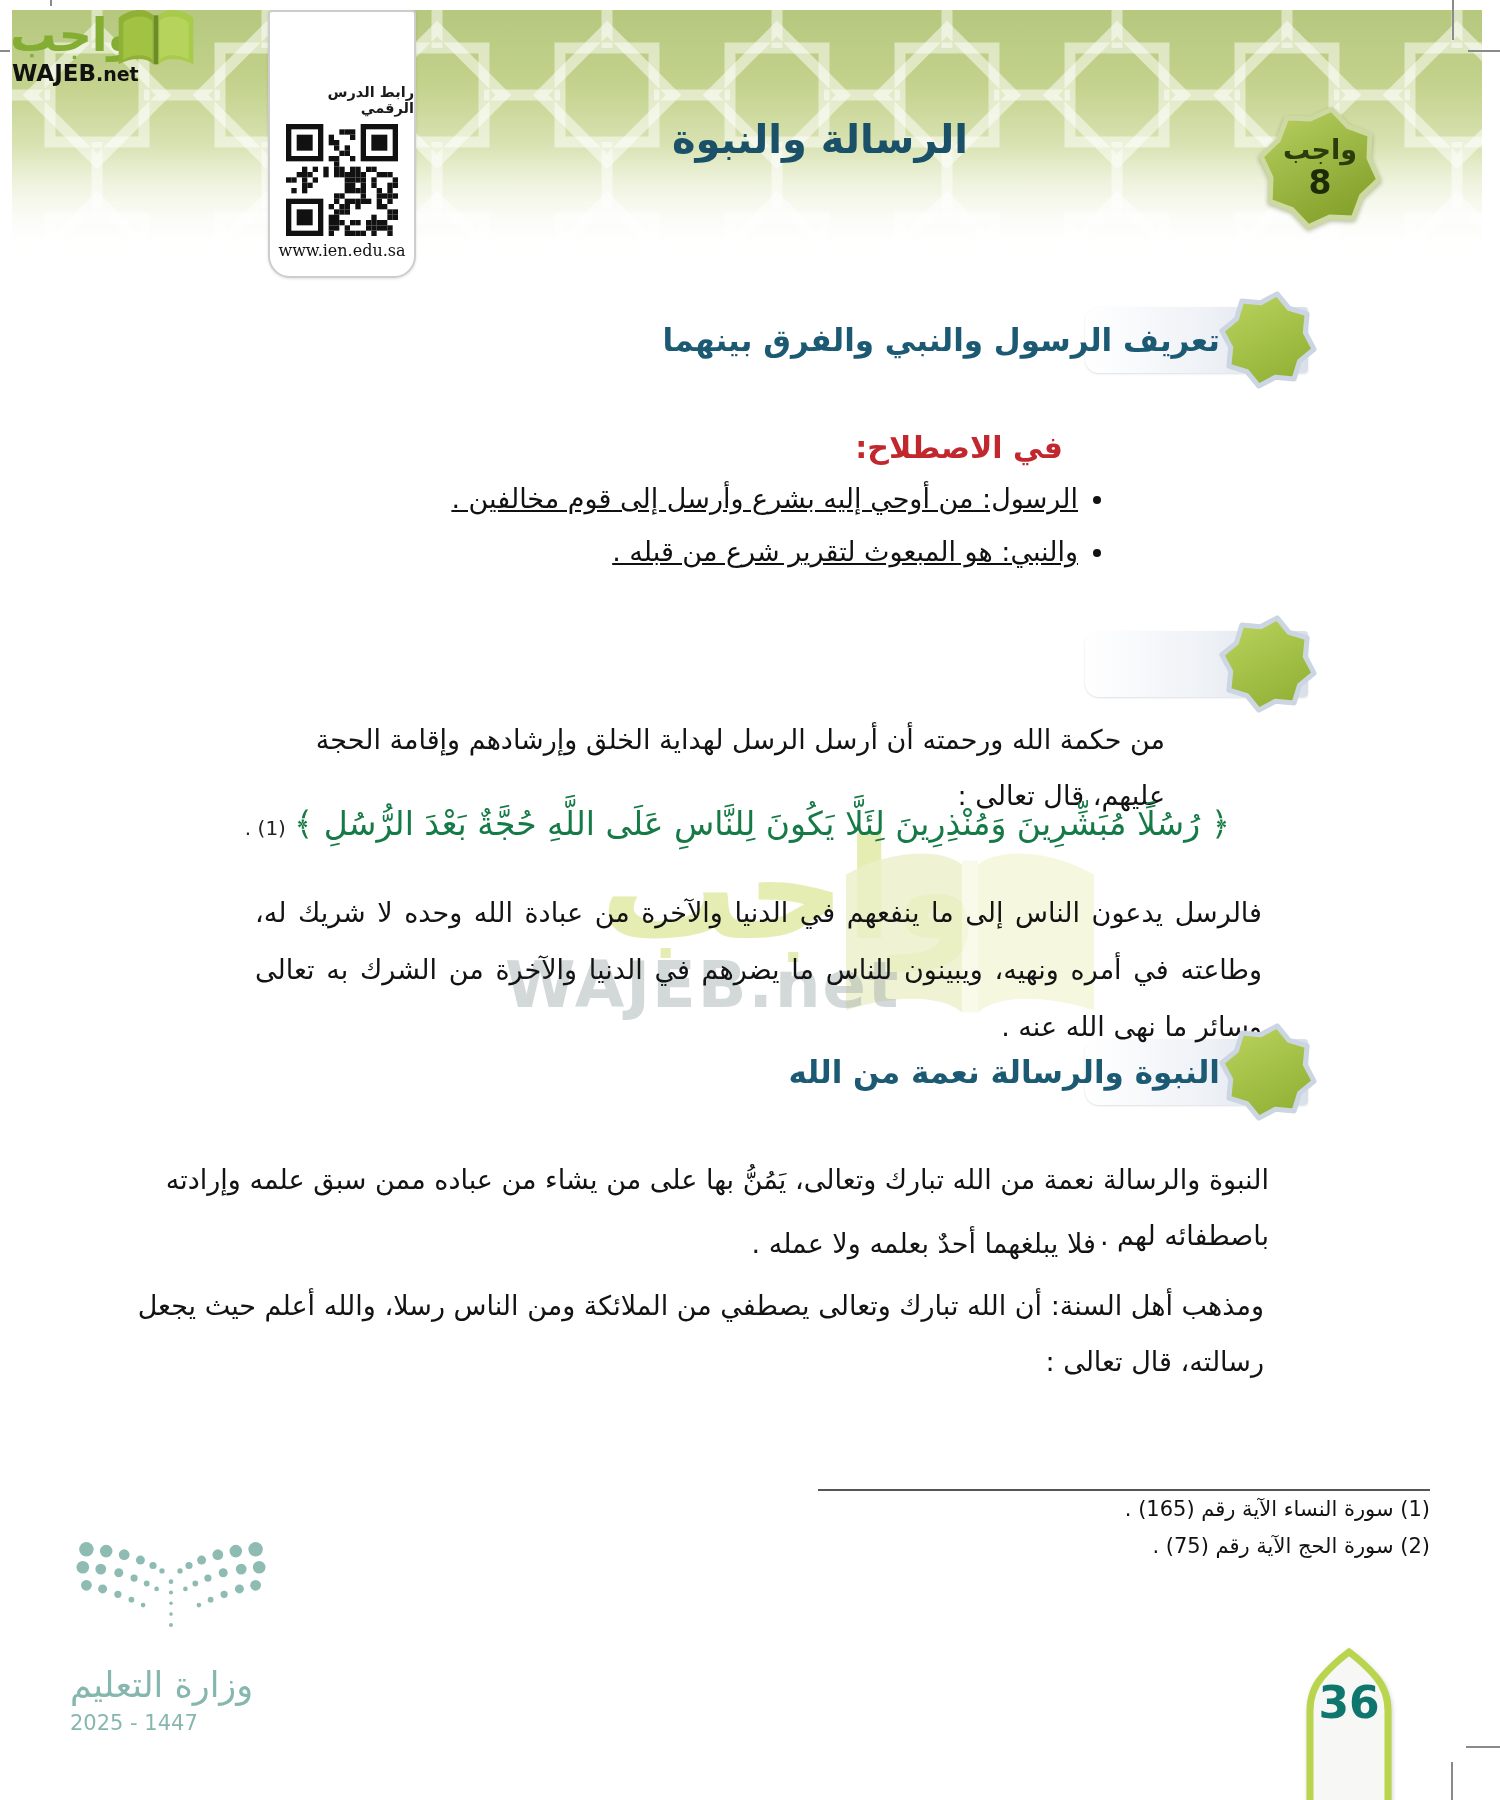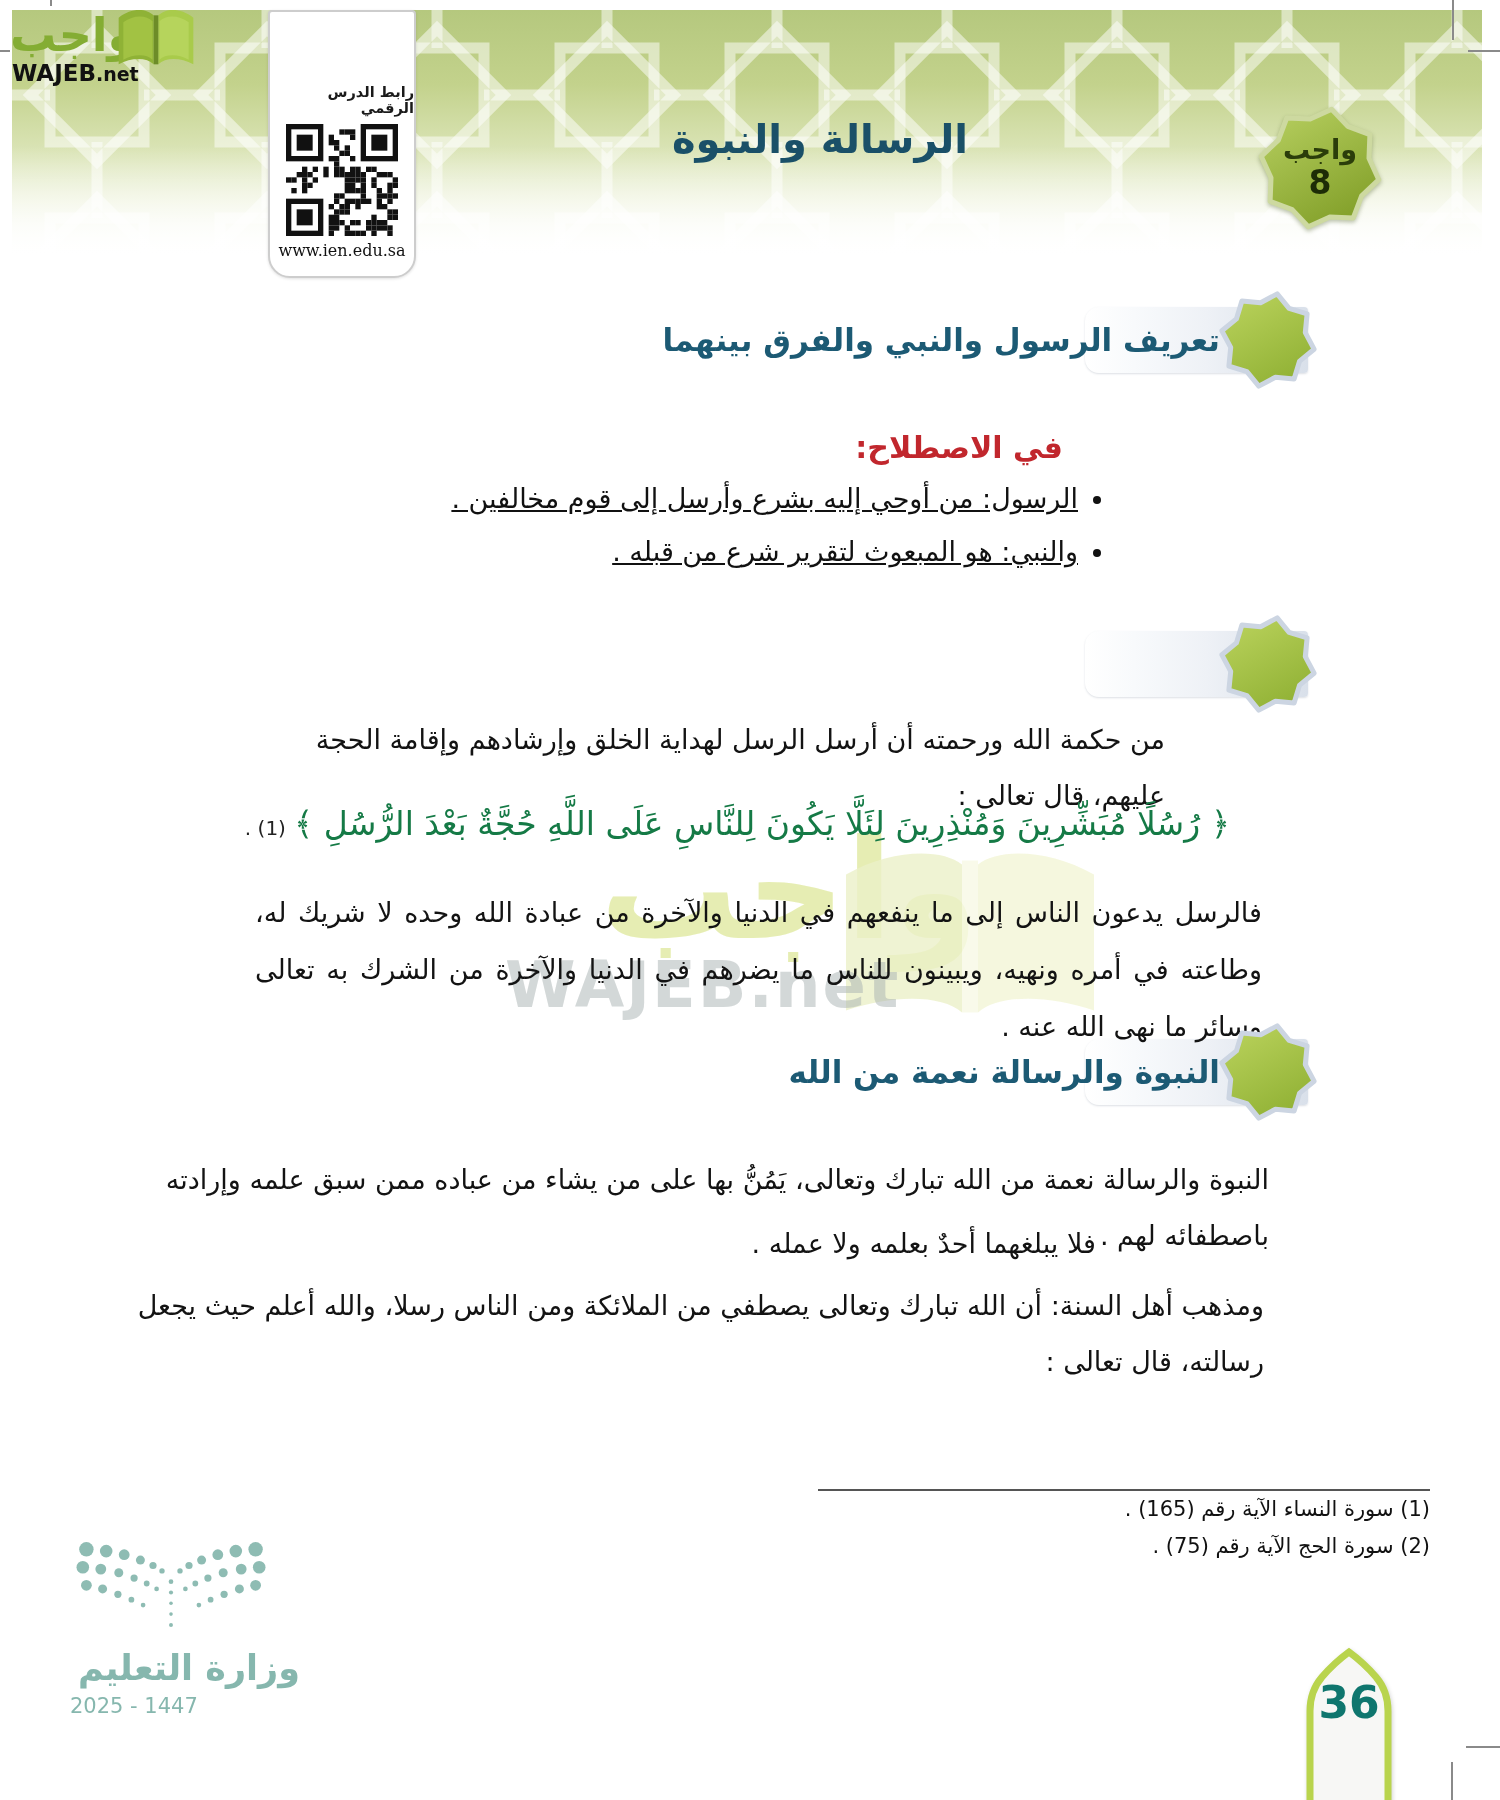--- a/index.html
+++ b/index.html
@@ -47,21 +47,21 @@
   .par{position:absolute;z-index:3;font-size:27px;color:#131313;line-height:56px;}
   .verse{position:absolute;z-index:3;text-align:center;font-size:33px;color:#157a46;line-height:76px;white-space:nowrap;}
   .verse .ref{font-size:20px;color:#222;margin:0 8px;}
   
   .fn-wrap{position:absolute;right:70px;left:818px;top:1489px;z-index:3;border-top:2px solid #555;
     padding-top:0;text-align:right;}
   .fn{font-size:21px;color:#111;line-height:37px;}
   
   .ministry{position:absolute;left:70px;top:1538px;width:230px;z-index:3;direction:ltr;color:#86b7ae;}
   .ministry svg{width:198px;height:100px;display:block;margin-left:2px;}
-  .ministry .m-ar{font-size:35px;font-weight:bold;margin-top:10px;letter-spacing:1px;text-align:right;}
+  .ministry .m-ar{font-size:35px;font-weight:normal;margin-top:27px;letter-spacing:1px;}
   .ministry .m-en{font-size:22px;margin-top:6px;letter-spacing:.5px;}
   .ministry .m-yr{font-size:21px;margin-top:6px;}
   
   .pagenum{position:absolute;left:1302px;top:1645px;width:94px;height:158px;z-index:3;}
   .pagenum svg{position:absolute;inset:0;filter:drop-shadow(1px 2px 2px rgba(0,0,0,.18));}
   .pagenum .n{position:absolute;left:0;right:0;top:32px;text-align:center;font-size:44px;font-weight:bold;color:#0f766e;}
   
   .wm{position:absolute;z-index:1;}
   .wm-ar{left:600px;top:822px;font-size:138px;font-weight:bold;color:#e2eba6;opacity:.85;line-height:1;}
   .wm-book{left:830px;top:838px;width:280px;height:185px;opacity:.8;}

